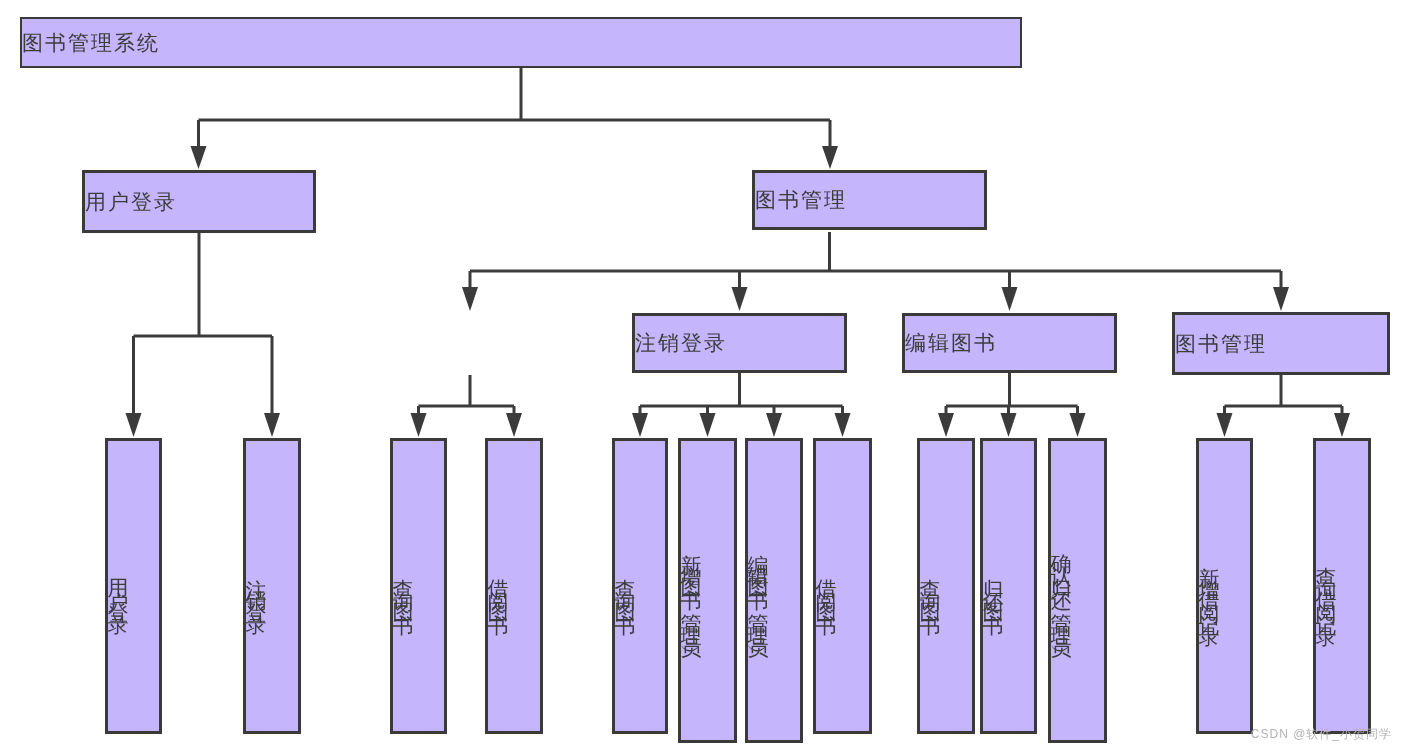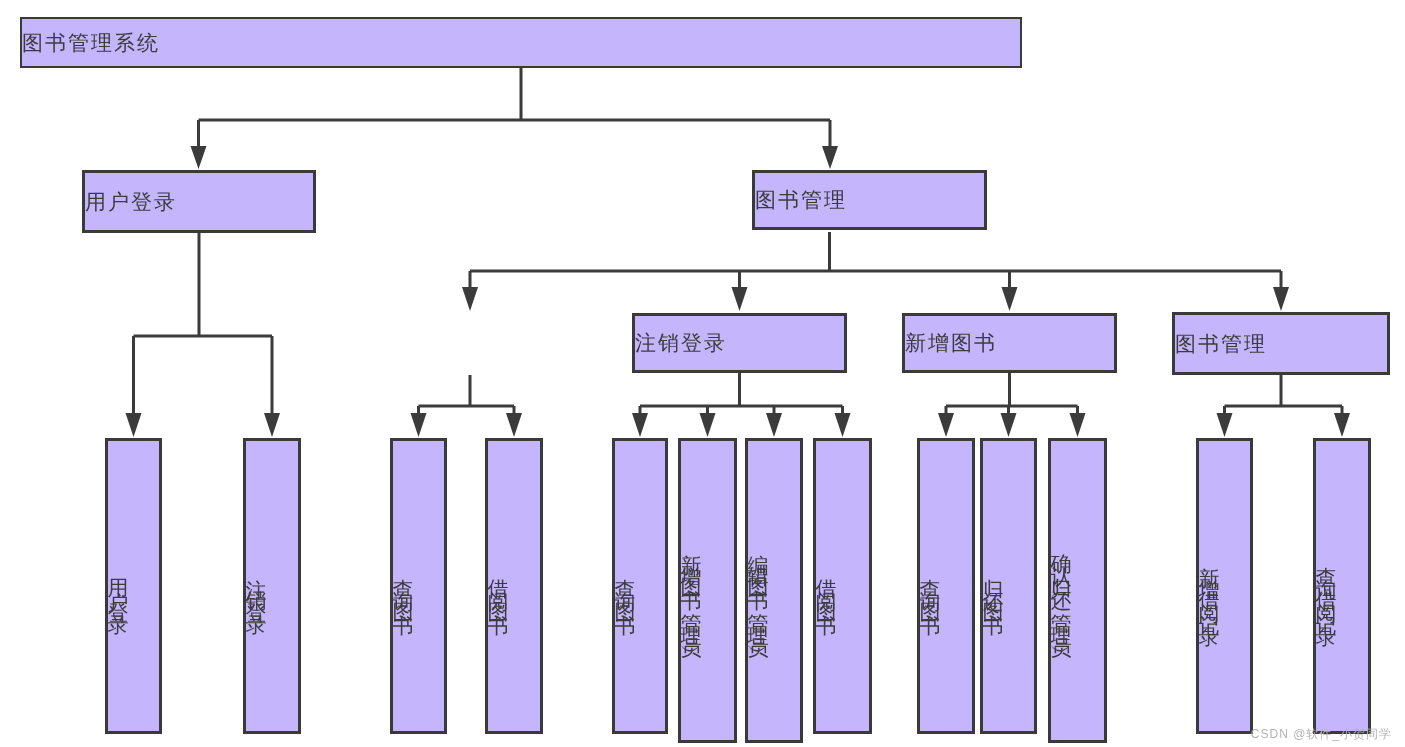--- a/index.html
+++ b/index.html
@@ -99,21 +99,21 @@
     <span>用户登录</span>
   </div>
   <div class="node hbox" style="left:752px;top:170px;width:235px;height:60px">
     <span>图书管理</span>
   </div>
 
   <div class="node hbox" style="left:632px;top:313px;width:215px;height:60px">
     <span>注销登录</span>
   </div>
   <div class="node hbox" style="left:902px;top:313px;width:215px;height:60px">
-    <span>新增图书</span>
+    <span>编辑图书</span>
   </div>
   <div class="node hbox" style="left:1172px;top:312px;width:218px;height:63px">
     <span>图书管理</span>
   </div>
 
   <div class="node vbox" style="left:105px;top:438px;width:57px;height:296px">
     <span>用户登录</span>
   </div>
   <div class="node vbox" style="left:243px;top:438px;width:58px;height:296px">
     <span>注销登录</span>

